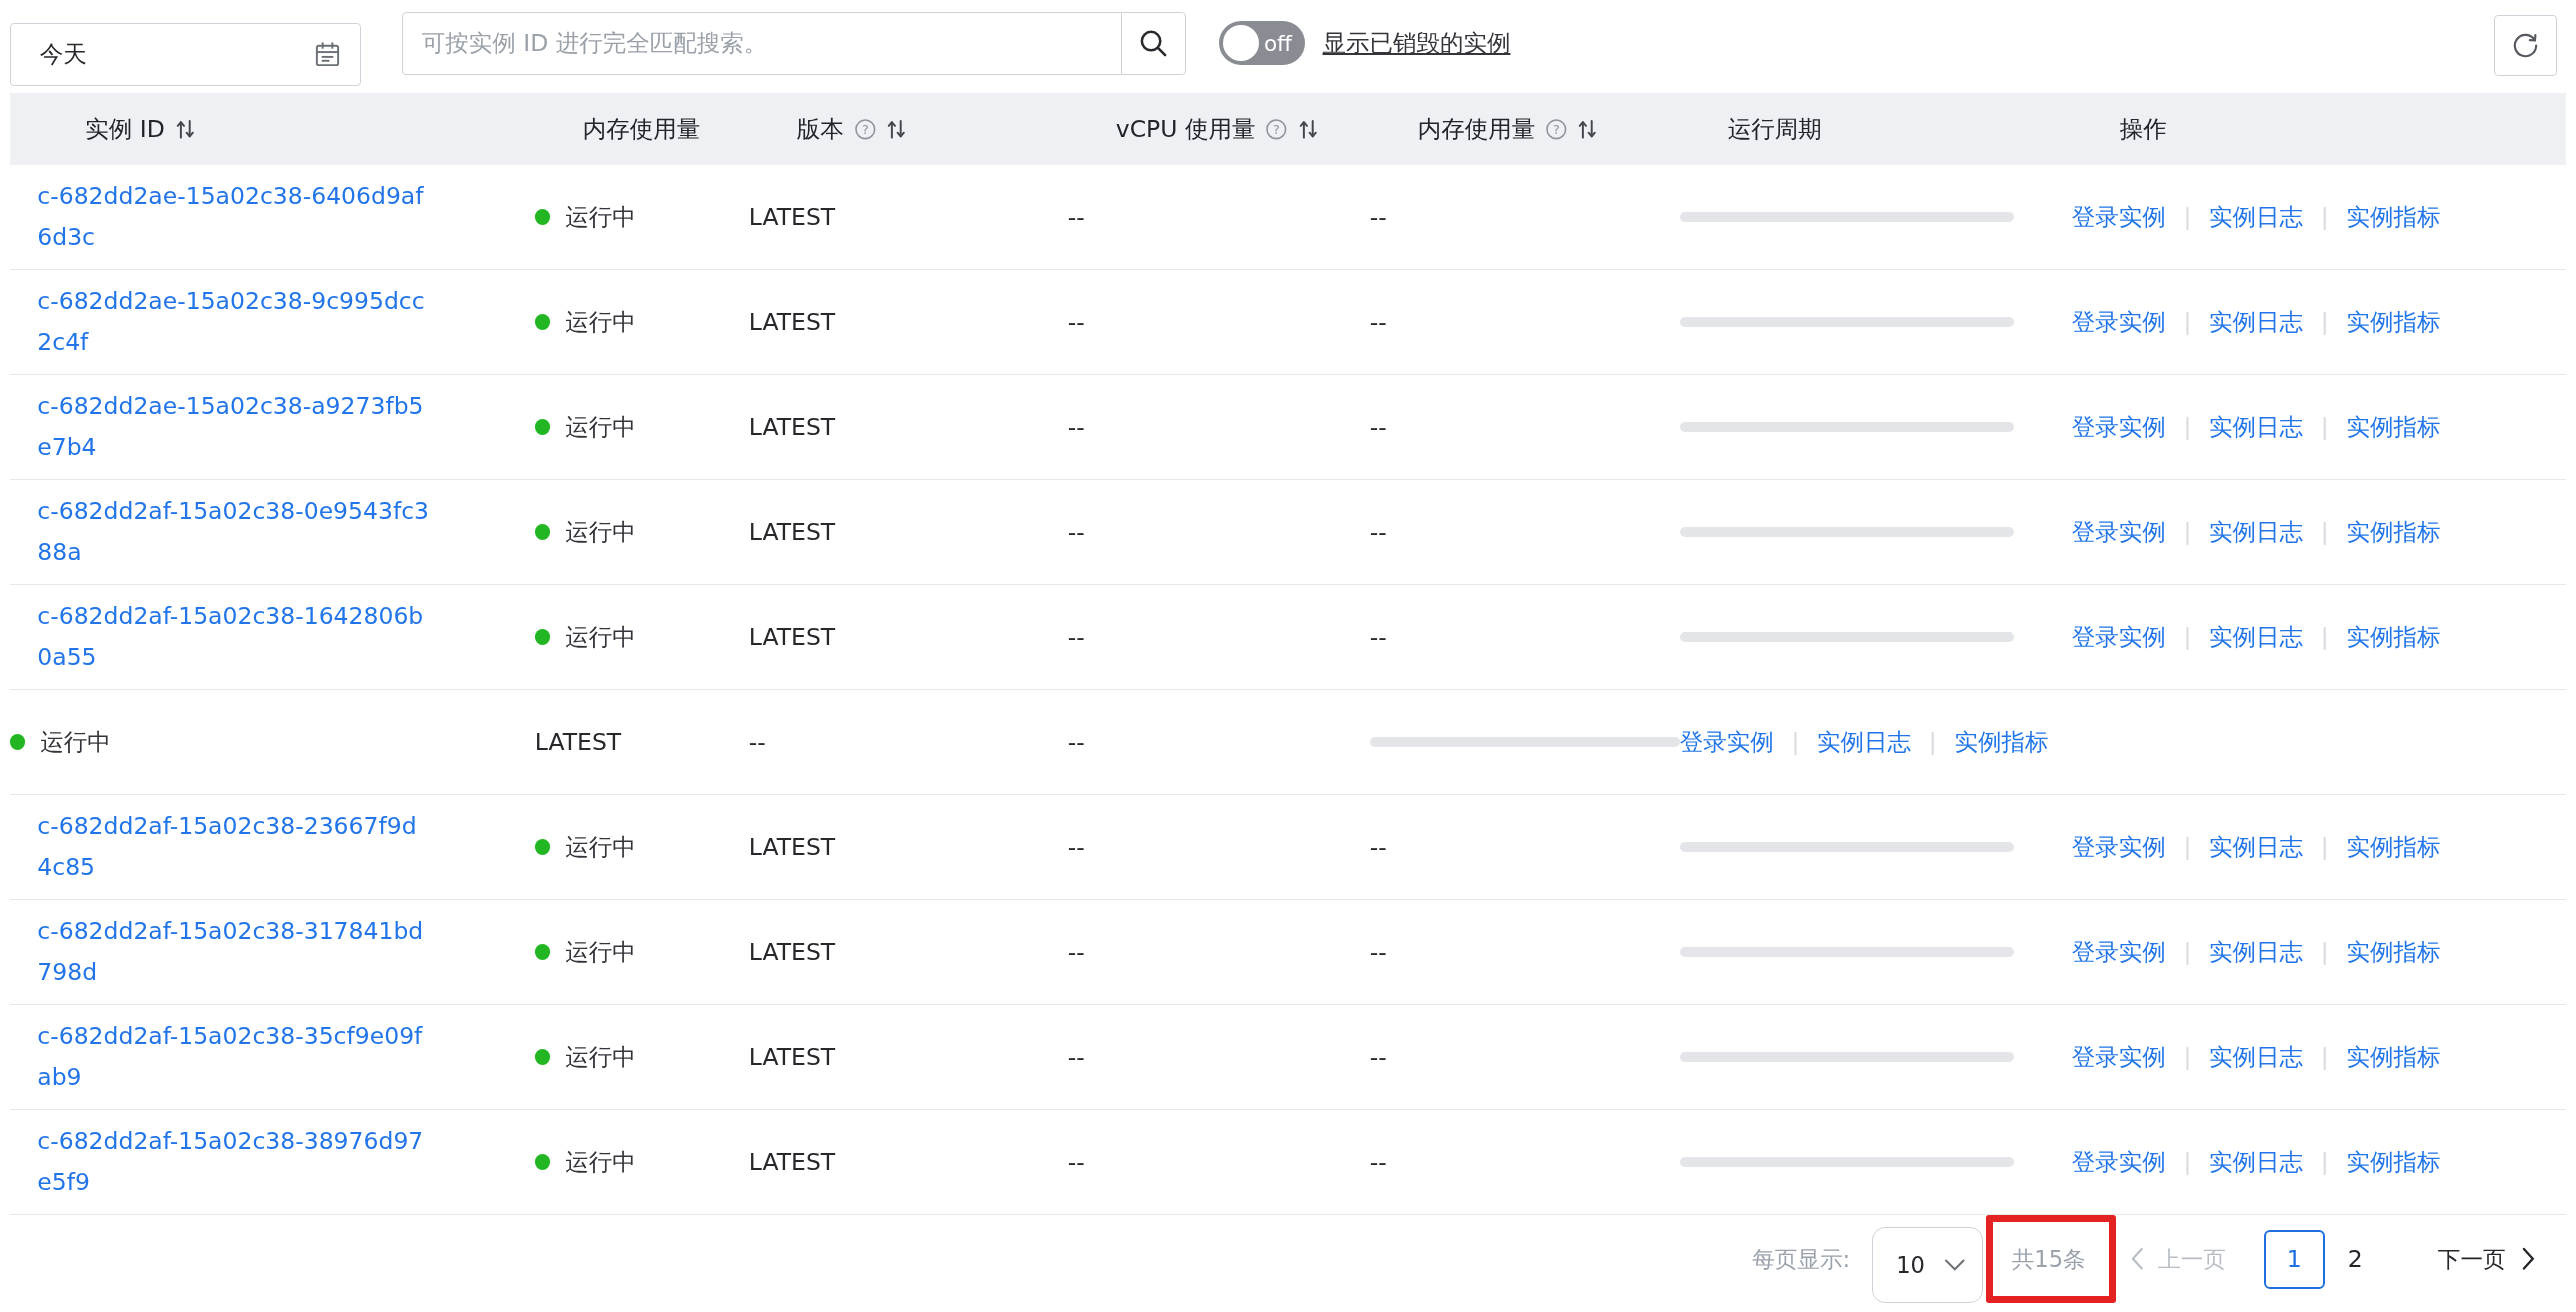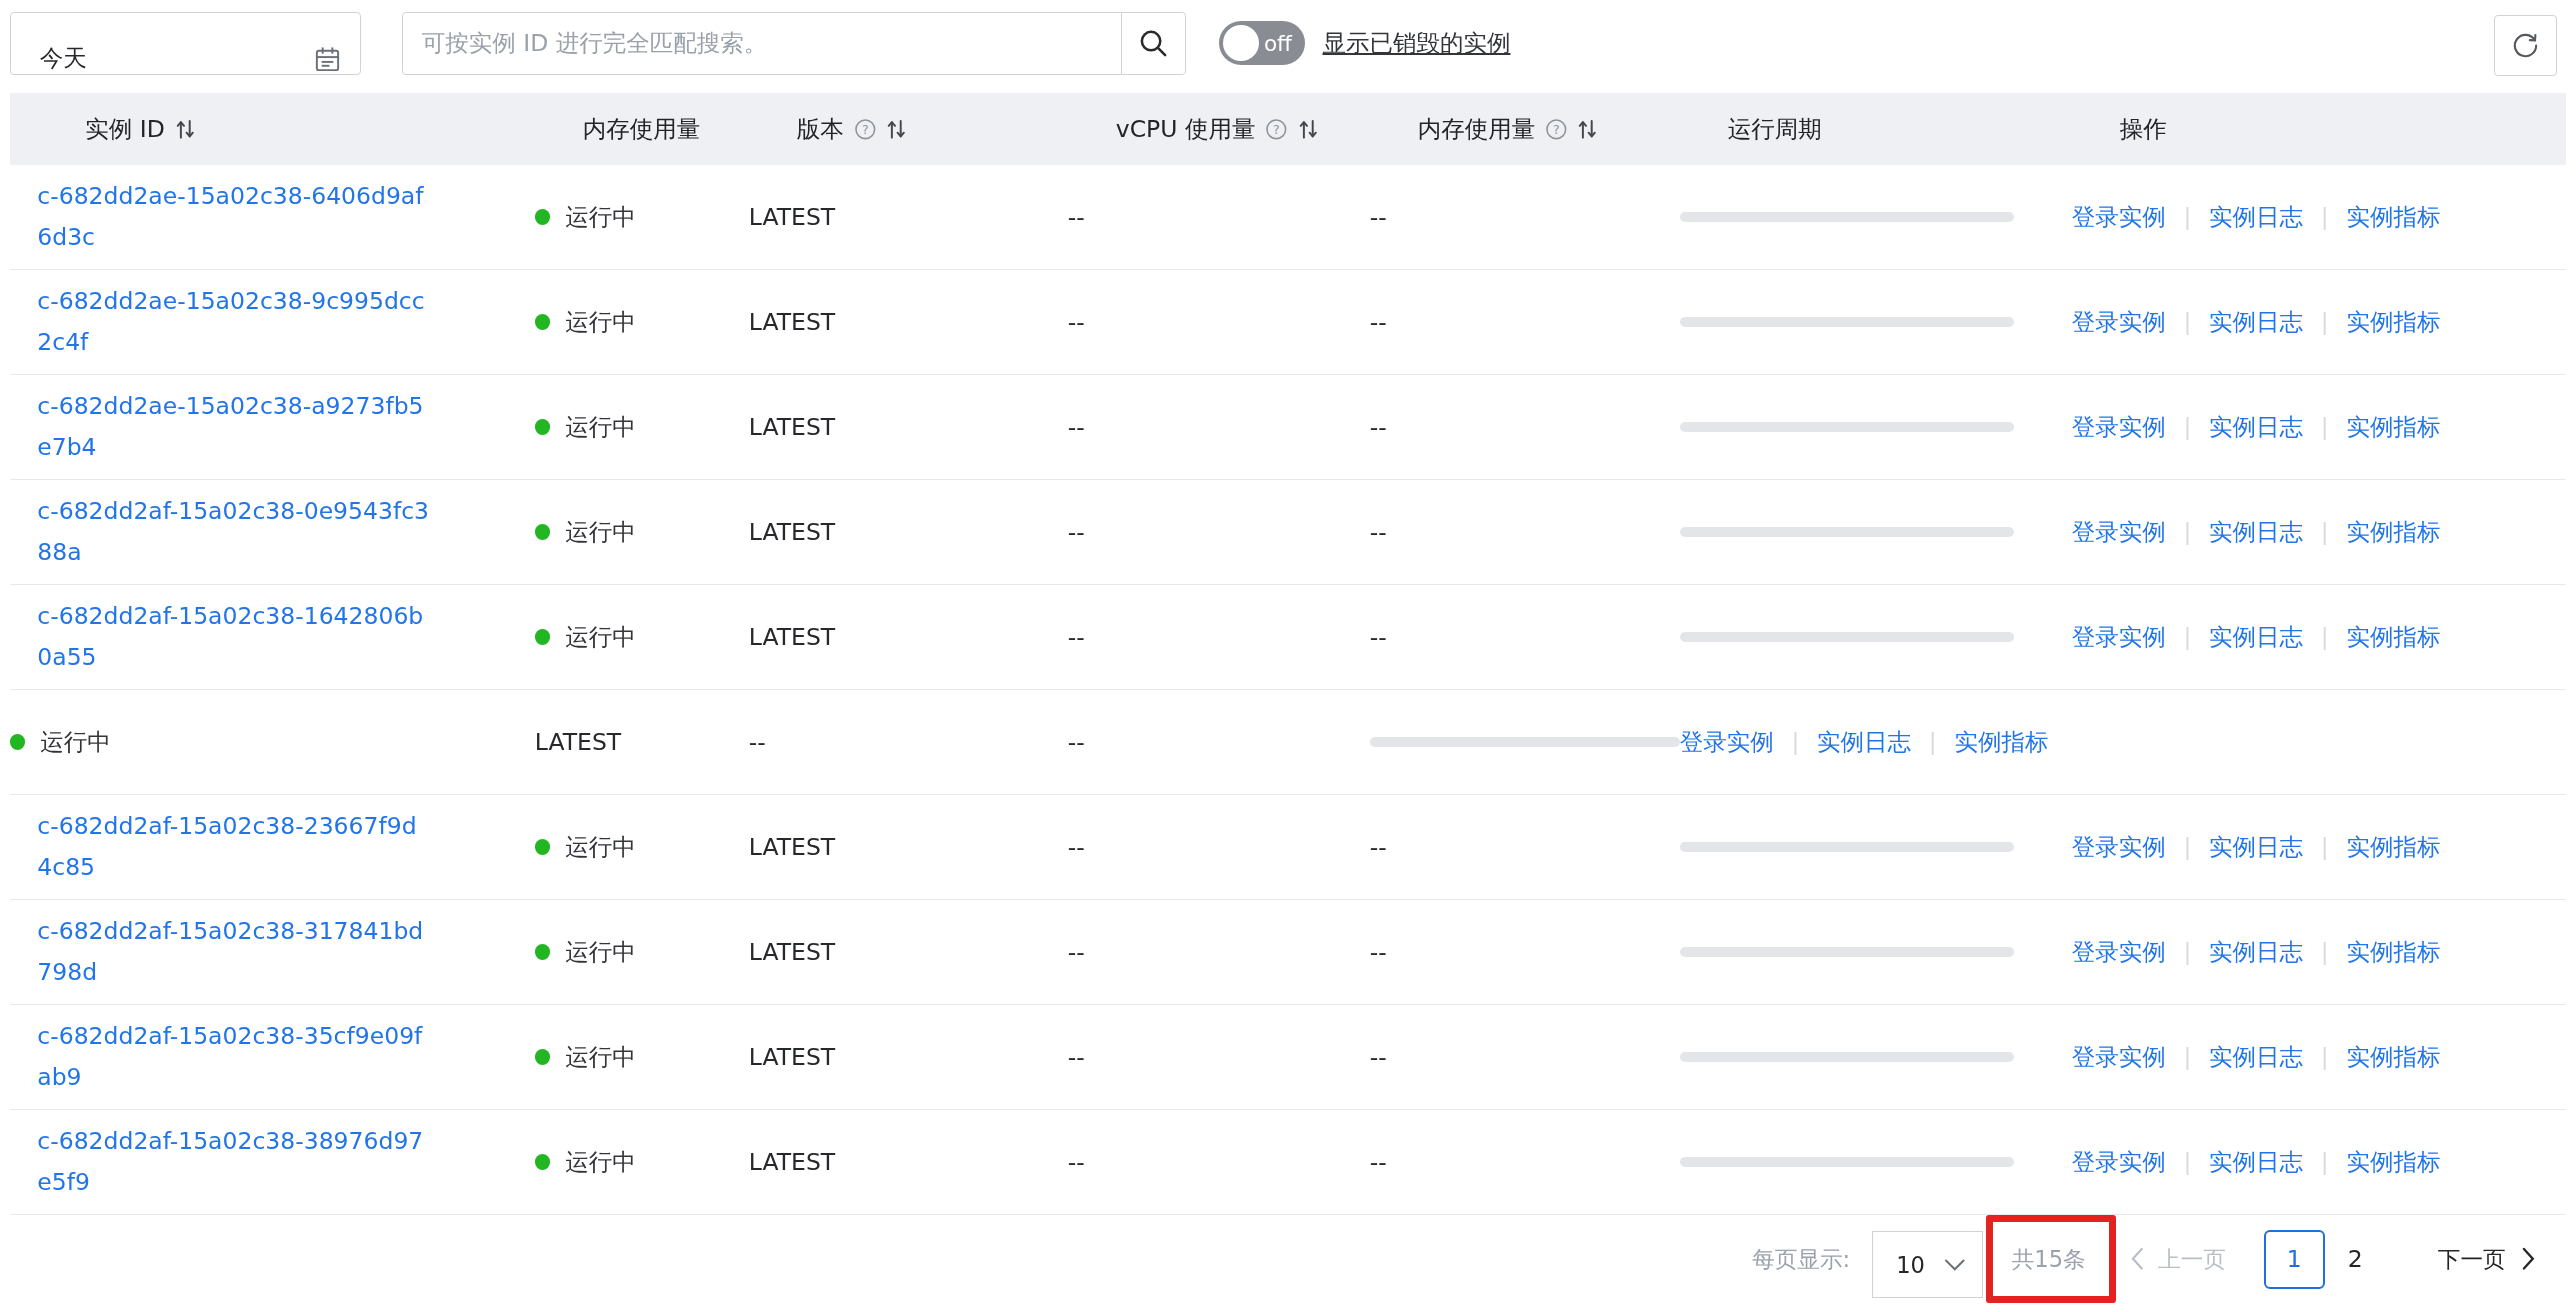--- a/index.html
+++ b/index.html
@@ -2,21 +2,21 @@
 <html><head>
 <meta charset="utf-8">
 <style>
   * { margin:0; padding:0; box-sizing:border-box; }
   html,body { width:2576px; height:1313px; background:#fff; overflow:hidden;
               font-family:"DejaVu Sans","Liberation Sans",sans-serif; color:#26282c; }
 
   
   .toolbar { height:93px; padding:11.8px 18.6px 0 9.8px; display:flex; align-items:flex-start; }
   .datebox { width:351px; height:63px; border:1px solid #cfd3d9; border-radius:3.9px;
-             display:flex; align-items:flex-end; padding:0 17.7px 0 29px; font-size:23.5px; color:#26282c; background:#fff; }
+             display:flex; align-items:center; padding:0 17.7px 0 29px; font-size:23.5px; color:#26282c; background:#fff;margin-top:11px; }
   .datebox .flex1 { flex:1; }
   .search-group { display:flex; margin-left:41px; }
   .search-input { width:720px; height:63px; border:1px solid #cfd3d9; border-radius:3.9px 0 0 3.9px;
                   padding:0 19px; font-size:23.5px; color:#26282c; outline:none; font-family:inherit; }
   .search-input::placeholder { color:#9aa1a9; }
   .search-btn { width:65px; height:63px; border:1px solid #cfd3d9; margin-left:-1px; border-radius:0 3.9px 3.9px 0;
                 background:#fff; display:flex; align-items:center; justify-content:center; cursor:pointer; }
   .toggle-wrap { display:flex; align-items:center; margin-left:33px; height:63px; }
   .toggle { width:86px; height:44px; border-radius:22.6px; background:#898d93; position:relative;
             display:flex; align-items:center; cursor:pointer; }
@@ -41,21 +41,21 @@
   .status-text { color:#33353a; }
   .cycle-bar { width:334px; height:10.8px; border-radius:5.9px; background:#e3e5e9; }
   .ops { display:flex; align-items:center; gap:17.7px; }
   .op-link { color:#2175e8; text-decoration:none; cursor:pointer; }
   .op-sep { color:#d8dbdf; font-size:23.5px; }
 
   
   .pager { height:98px; display:flex; align-items:center; justify-content:flex-end;
            padding:0 40px 9.8px 0; font-size:22.6px; color:#9aa2ac; }
   .pager .size-label { margin-right:21.6px; }
-  .select { width:111px; height:67px; border:1px solid #cfd3d9; border-radius:0; background:#fff;
+  .select { width:111px; height:76px; border:1px solid #cfd3d9; border-radius:13px; background:#fff;
             display:flex; align-items:center; justify-content:space-between; padding:0 15.7px 0 23.5px;
             color:#24262a; cursor:pointer;margin-top:11px; }
   .total-wrap { position:relative; margin:0 44px 0 29px; color:#9aa2ac; }
   .annotation-ring { position:absolute; top:-28.4px; bottom:-28.4px; left:-25.5px; right:-30px;
                      border:7.8px solid #e52222; border-radius:2.9px; pointer-events:none; }
   .prev { display:flex; align-items:center; gap:13.7px; color:#b9bec6; cursor:default; }
   .page-btn { width:61px; height:59px; display:flex; align-items:center; justify-content:center;
               border-radius:5.9px; font-size:23.5px; margin-left:35px; cursor:pointer; }
   .page-btn.current { border:2px solid #1f6fe0; color:#1f6fe0; margin-left:38px; }
   .page-btn.plain { color:#24262a; margin-left:0; }

